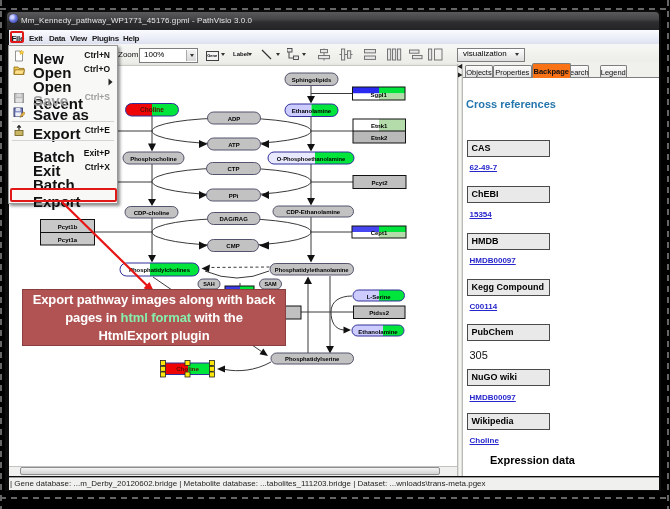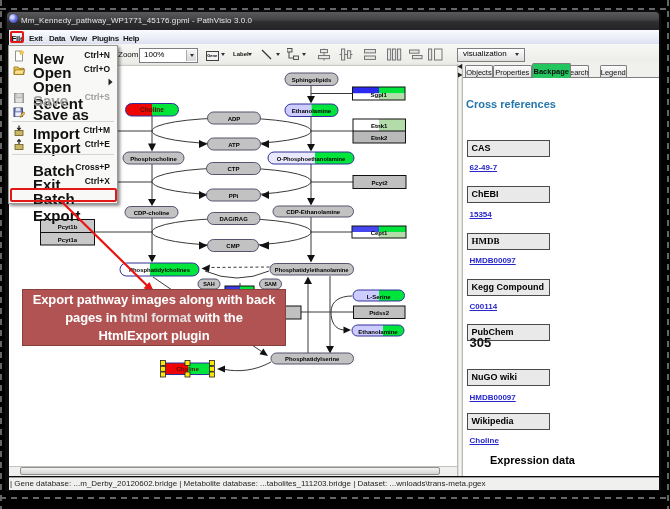--- a/index.html
+++ b/index.html
@@ -19,42 +19,42 @@
 .tb-tx{position:absolute;font-size:8px;color:#111;}
 .combo{position:absolute;background:#fff;border:1px solid #7e7e7e;font-size:8px;color:#000;}
 .combo .arr{position:absolute;right:1px;top:1px;bottom:1px;width:9px;background:linear-gradient(180deg,#f4f4f4,#d8d8d8);border-left:1px solid #aaa;}
 .tri-d{width:0;height:0;border-left:2.5px solid transparent;border-right:2.5px solid transparent;border-top:3.5px solid #333;position:absolute;}
 
 #canvas{left:9px;top:66px;width:448px;height:400px;background:#fff;overflow:hidden;}
 #vsplit{left:457px;top:64px;width:6px;height:412px;background:linear-gradient(90deg,#a8a8a4,#f4f4f0 35%,#f4f4f0 65%,#a8a8a4);}
 
 #sidepanel{left:463px;top:62px;width:196px;height:414px;background:#f0f0ed;}
 .tab{position:absolute;height:13px;line-height:13px;top:65px;font-size:7.5px;color:#111;text-align:center;background:linear-gradient(180deg,#fdfdfd,#dddddd);border:1px solid #7d7d7d;border-bottom:none;border-radius:2px 2px 0 0;box-sizing:border-box;}
-.tab.sel{top:63px;height:15px;line-height:15px;background:#22c55e;z-index:3;font-weight:700;}
+.tab.sel{top:63px;height:15px;line-height:15px;background:#f97316;z-index:3;font-weight:700;}
 #sp-body{left:463px;top:77px;width:196px;height:399px;background:#fff;border-top:1px solid #7d7d7d;box-sizing:border-box;}
 .sp-hdr{position:absolute;left:466.5px;width:83.5px;height:17px;background:#e9e9e9;border:1px solid #4a4a4a;box-sizing:border-box;font-size:9px;font-weight:700;color:#000;line-height:15px;padding-left:4px;}
 .sp-lnk{position:absolute;left:469.5px;font-size:8px;font-weight:700;color:#2626cc;text-decoration:underline;}
 
 #hscroll{left:9px;top:466px;width:448px;height:10px;background:#f0f0ee;border-top:1px solid #c2c2be;box-sizing:border-box;}
 #hthumb{left:20px;top:467px;width:420px;height:8px;background:linear-gradient(180deg,#f4f4f4,#d2d2d0);border:1px solid #8f8f8f;border-radius:2px;box-sizing:border-box;}
 #statusbar{left:9px;top:477px;width:650px;height:13px;background:#f0f0ee;border-top:1px solid #9a9a9a;box-sizing:border-box;}
 #status-tx{left:10px;top:479px;font-size:8px;color:#1c1c1c;}
 
 #fmenu{left:8px;top:45px;width:110px;height:159px;background:#f8f8f6;border:1px solid #979797;box-sizing:border-box;box-shadow:2px 2px 3px rgba(0,0,0,0.45);z-index:30;}
 .fm-row{position:relative;height:14px;}
 .fm-lb{position:absolute;left:24px;top:1px;font-size:15px;font-weight:600;color:#111;}
 .fm-sc{position:absolute;right:7px;top:1px;font-size:8.5px;font-weight:600;color:#111;}
 .fm-ic{position:absolute;left:4px;top:1px;width:12px;height:12px;}
 .fm-sep{height:5px;position:relative;}
 .fm-sep:after{content:"";position:absolute;left:3px;right:3px;top:2px;border-top:1px solid #d4d4d4;}
 .gray .fm-lb,.gray .fm-sc{color:#9d9d9d;}
 
 .redbox{position:absolute;border:2px solid #e01818;border-radius:2px;z-index:40;box-sizing:border-box;}
 #callout{left:22px;top:289px;width:264px;height:57px;background:#b15353;border:1px solid #8a3f3f;box-sizing:border-box;z-index:45;text-align:center;color:#fff;font-weight:700;font-size:13px;line-height:18px;padding-top:1px;letter-spacing:-0.1px;}
-#callout .grn{color:#e5e5e5;}
+#callout .grn{color:#86efac;}
 svg{display:block;}
 </style>
 </head>
 <body>
 
 <div class="abs dash-h" style="left:0;top:8px;width:670px;"></div>
 <div class="abs dash-h" style="left:0;top:497px;width:670px;"></div>
 <div class="abs dash-v" style="left:0;top:0;height:509px;"></div>
 <div class="abs dash-v" style="left:667px;top:0;height:509px;"></div>
 
@@ -329,26 +329,26 @@
 <div class="abs tab" style="left:493px;width:38.5px;">Properties</div>
 <div class="abs tab sel" style="left:531.5px;width:39.5px;">Backpage</div>
 <div class="abs tab" style="left:564px;width:25px;">Search</div>
 <div class="abs tab" style="left:599.5px;width:27.5px;">Legend</div>
 <div class="abs" id="sp-body"></div>
 <div class="abs" style="left:466px;top:98px;font-size:11px;font-weight:700;color:#2576ad;">Cross references</div>
 <div class="sp-hdr" style="top:139.5px;">CAS</div>
 <div class="sp-lnk" style="top:162.5px;">62-49-7</div>
 <div class="sp-hdr" style="top:186px;">ChEBI</div>
 <div class="sp-lnk" style="top:209.5px;">15354</div>
-<div class="sp-hdr" style="top:232.5px;font-family:Liberation Serif, serif;">HMDB</div>
+<div class="sp-hdr" style="top:232.5px;">HMDB</div>
 <div class="sp-lnk" style="top:256px;">HMDB00097</div>
 <div class="sp-hdr" style="top:278.5px;">Kegg Compound</div>
 <div class="sp-lnk" style="top:302px;">C00114</div>
 <div class="sp-hdr" style="top:324px;">PubChem</div>
-<div class="sp-lnk" style="top:335px;color:#111;text-decoration:none;font-weight:700;font-size:13px;">305</div>
+<div class="sp-lnk" style="top:349px;color:#111;text-decoration:none;font-weight:400;font-size:11px;">305</div>
 <div class="sp-hdr" style="top:369px;">NuGO wiki</div>
 <div class="sp-lnk" style="top:392.5px;">HMDB00097</div>
 <div class="sp-hdr" style="top:413px;">Wikipedia</div>
 <div class="sp-lnk" style="top:436px;">Choline</div>
 <div class="abs" style="left:490px;top:454px;font-size:11px;font-weight:700;color:#000;">Expression data</div>
 
 <div class="abs" id="hscroll"></div>
 <div class="abs" id="hthumb"></div>
 <div class="abs" id="statusbar"></div>
 <div class="abs" id="status-tx">| Gene database: ...m_Derby_20120602.bridge | Metabolite database: ...tabolites_111203.bridge | Dataset: ...wnloads\trans-meta.pgex</div>
@@ -395,37 +395,29 @@
         <rect x="2.8" y="2" width="4.6" height="3.2" fill="#dfe3f2"></rect>
         <rect x="2.4" y="6.4" width="5.6" height="4" fill="#eef0f8"></rect>
         <path d="M7.2 11.4l1-3 2.4-2.6 1.6 1.6-2.6 2.6z" fill="#f0b64b" stroke="#8a6914" stroke-width="0.6"></path>
       </svg>
       <span class="fm-lb">Save as</span>
     </div>
  <div class="fm-sep"></div>
  <div class="fm-row">
       <svg class="fm-ic" viewBox="0 0 12 12">
         <rect x="2" y="5.5" width="8" height="5" fill="#c9b765" stroke="#6b5a17" stroke-width="0.8"></rect>
-        <path d="M6 0.6v4M4.2 2.8L6 4.8l1.8-2" fill="none" stroke="#222" stroke-width="1.2"></path>
-      </svg>
-      <span class="fm-lb">Import</span>
-      <span class="fm-sc">Ctrl+M</span>
-    </div>
- <div class="fm-row">
-      <svg class="fm-ic" viewBox="0 0 12 12">
-        <rect x="2" y="5.5" width="8" height="5" fill="#c9b765" stroke="#6b5a17" stroke-width="0.8"></rect>
         <path d="M6 5v-4M4.2 2.6L6 0.6l1.8 2" fill="none" stroke="#222" stroke-width="1.2"></path>
       </svg>
       <span class="fm-lb">Export</span>
       <span class="fm-sc">Ctrl+E</span>
     </div>
  <div class="fm-sep" style="height:9px;"></div>
  <div class="fm-row">
       <span class="fm-lb">Batch</span>
-      <span class="fm-sc">Cross+P</span>
+      <span class="fm-sc">Exit+P</span>
     </div>
  <div class="fm-row">
       <span class="fm-lb">Exit</span>
       <span class="fm-sc">Ctrl+X</span>
     </div>
  <div class="fm-row">
       <span class="fm-lb">Batch Export</span>
     </div>
 </div>
 

